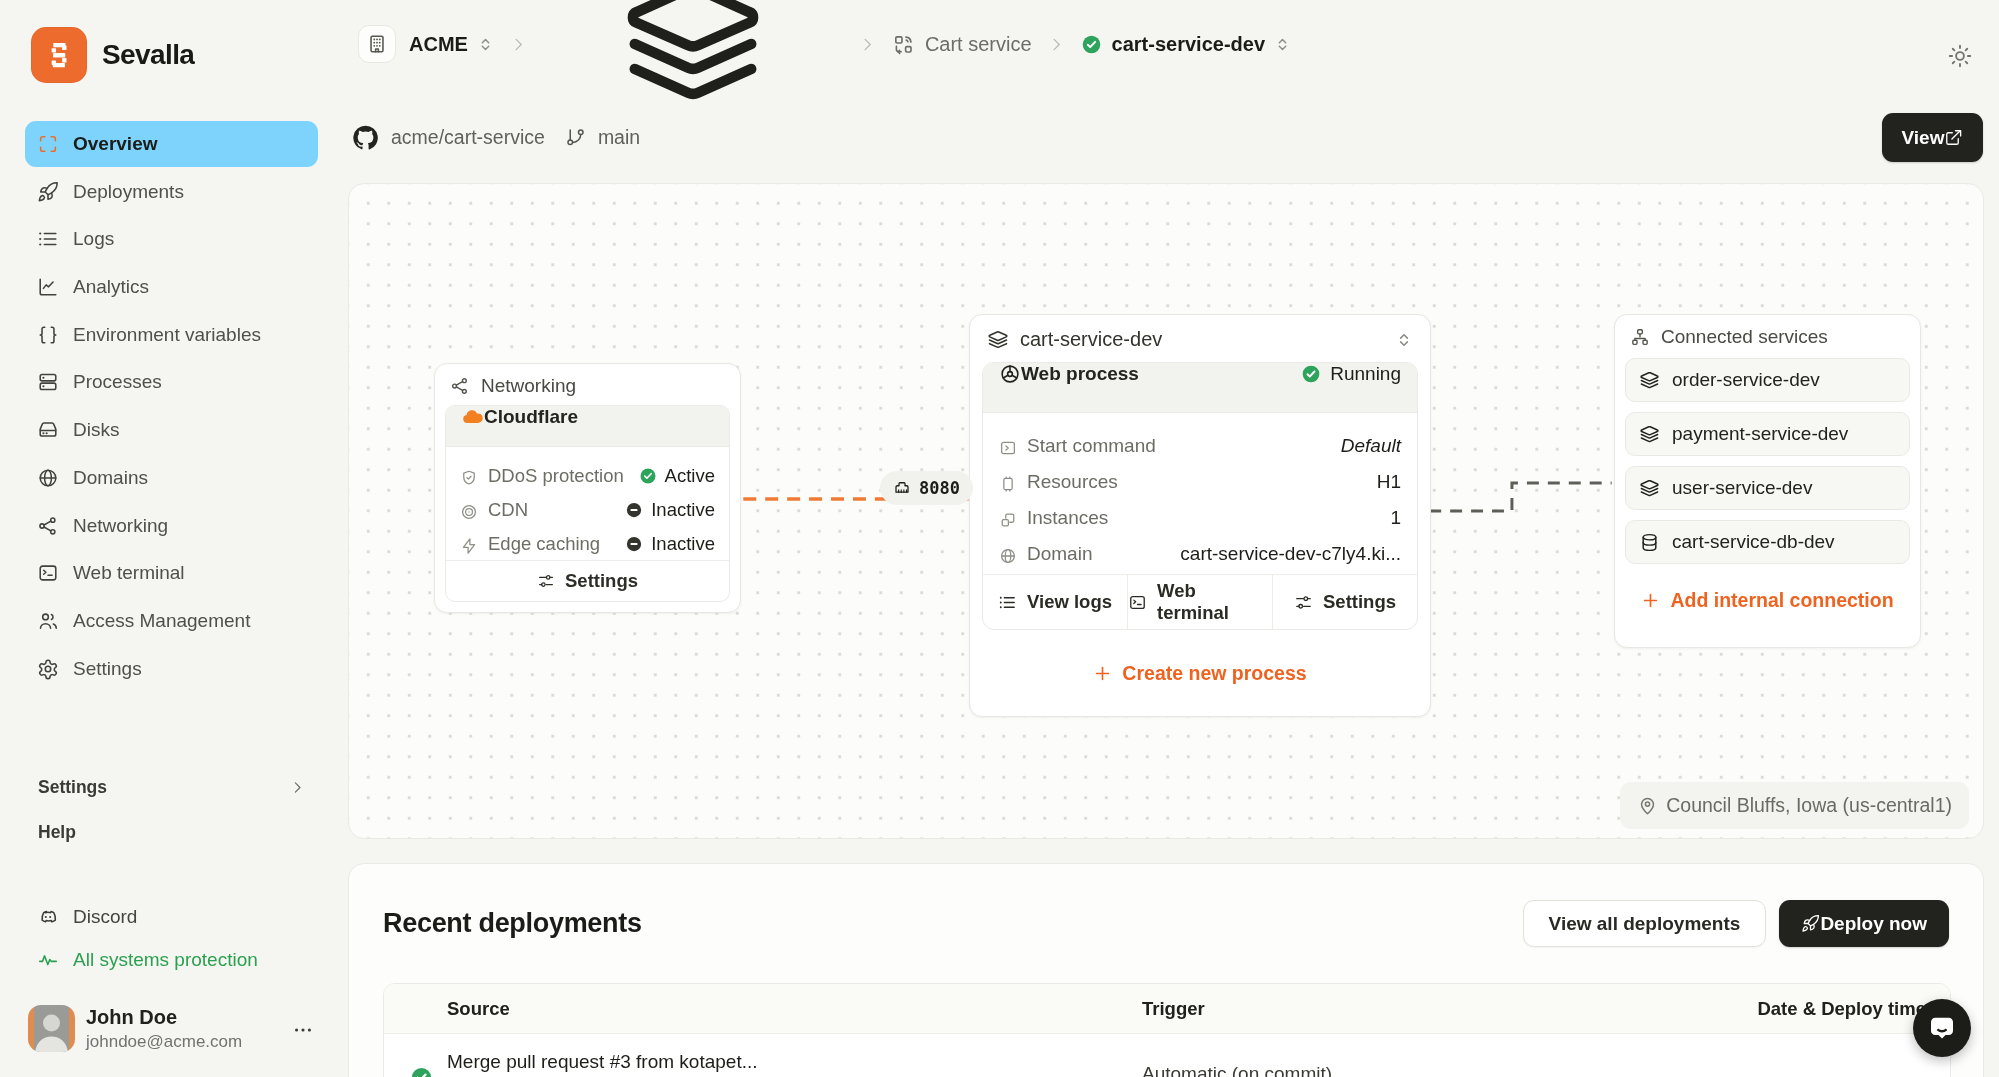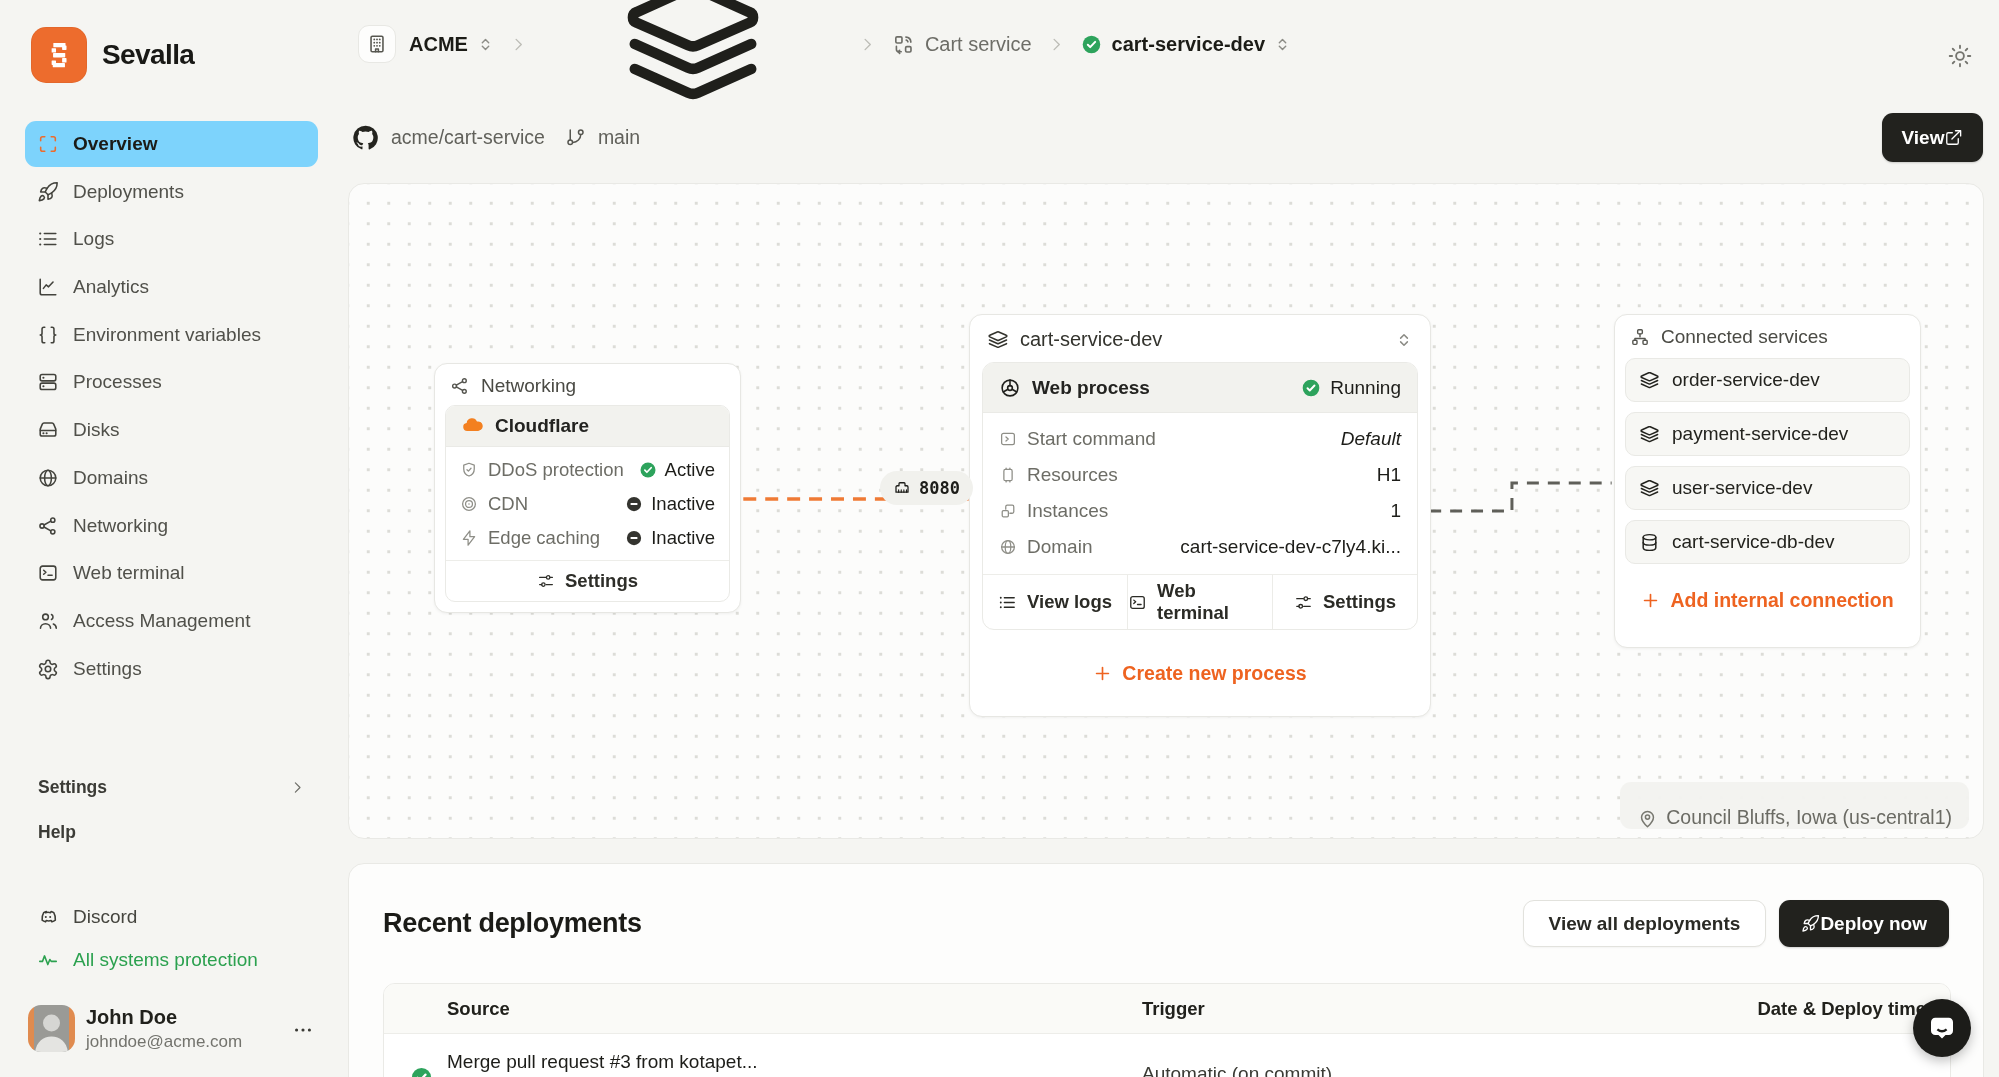--- a/index.html
+++ b/index.html
@@ -61,22 +61,22 @@
   .view-btn .ic{width:19px;height:19px}
 
   
   .canvas{position:absolute;left:348px;top:183px;width:1636px;height:656px;background:var(--card);border:1.5px solid #e9e9e5;border-radius:16px;
     background-image:radial-gradient(circle,#dcdcd7 1.4px,transparent 1.6px);background-size:20.5px 20.5px;background-position:9px 9px;}
   .wires{position:absolute;inset:0;width:100%;height:100%}
   .card{position:absolute;background:#fff;border:1px solid #e7e7e3;border-radius:13px;box-shadow:0 1px 3px rgba(20,20,15,.05)}
   .card-title{display:flex;align-items:center;gap:11px;padding:11px 15px 8px;font-size:19px;color:#4a4a44}
   .card-title .ic{width:20px;height:20px;color:#55554f}
   .inner{margin:0 10px 10px;border:1px solid #eaeae6;border-radius:10px;background:#fff;overflow:hidden}
-  .inner-head{display:flex;align-items:center;gap:11px;background:#f2f2ee;border-bottom:1px solid #eaeae6;height:47px;padding:0 14px;font-size:19px;font-weight:600;color:#232320}
-  .kv{display:flex;align-items:center;height:34px;padding:0 14px;font-size:18.5px}
+  .inner-head{display:flex;align-items:flex-start;background:#f2f2ee;border-bottom:1px solid #eaeae6;height:47px;padding:0 14px;font-size:19px;font-weight:600;color:#232320}
+  .kv{display:flex;align-items:flex-end;height:34px;padding:0 14px;font-size:18.5px}
   .kv .ic{width:18px;height:18px;color:#8f8f88;margin-right:10px}
   .kv .k{color:#6d6d66}
   .kv .v{margin-left:auto;display:flex;align-items:center;gap:8px;color:#1d1d19;font-weight:500}
   .kv .v .ic{margin-right:0;width:18px;height:18px}
   .divi{border-top:1px solid #ededE9;margin:5px 0 0}
   .inner-foot{display:flex;align-items:center;justify-content:center;gap:10px;height:46px;font-size:18.5px;font-weight:600;color:#2e2e29;cursor:pointer}
   .inner-foot .ic{width:18px;height:18px}
 
   
   .net-card{left:85px;top:179px;width:307px;height:250px;display:flex;flex-direction:column}
@@ -103,21 +103,21 @@
   .con-card{left:1265px;top:130px;width:307px;height:334px}
   .con-list{margin:2px 10px 0}
   .con-item{display:flex;align-items:center;gap:12px;height:44px;margin-bottom:10px;padding:0 13px;background:#f7f7f4;border:1px solid #e9e9e5;border-radius:10px;font-size:19px;font-weight:500;color:#23231e;cursor:pointer}
   .con-item .ic{width:21px;height:21px;color:#23231e}
   .add-row{display:flex;align-items:center;justify-content:center;gap:10px;height:52px;margin-top:8px;color:var(--link);font-size:19.5px;font-weight:600;cursor:pointer}
   .add-row .ic{width:19px;height:19px}
 
   .port-badge{position:absolute;left:531px;top:287px;height:34px;padding:0 13px;border-radius:17px;background:#f1f1ed;display:flex;align-items:center;gap:8px;
     font-family:"DejaVu Sans Mono",monospace;font-size:17px;font-weight:700;color:#1d1d19}
   .port-badge .ic{width:18px;height:18px;color:#1d1d19}
-  .loc-badge{position:absolute;right:14px;bottom:9px;height:47px;padding:0 17px;border-radius:11px;background:rgba(243,243,239,.96);display:flex;align-items:flex-end;gap:8px;font-size:19.5px;color:#6b6b64}
+  .loc-badge{position:absolute;right:14px;bottom:9px;height:47px;padding:0 17px;border-radius:11px;background:rgba(243,243,239,.96);display:flex;align-items:center;gap:8px;font-size:19.5px;color:#6b6b64}
   .loc-badge .ic{width:21px;height:21px;color:#77776f}
 
   
   .recent{position:absolute;left:348px;top:863px;width:1636px;height:260px;background:#fdfdfc;border:1.5px solid #e9e9e5;border-radius:16px}
   .recent h2{position:absolute;left:34px;top:44px;font-size:27px;font-weight:700;letter-spacing:-.3px;color:#1b1b17}
   .recent-btns{position:absolute;right:34px;top:36px;display:flex;gap:13px}
   .btn-ghost{height:47px;padding:0 25px;background:#fff;border:1px solid #e2e2dd;border-radius:11px;display:flex;align-items:center;font-size:19px;font-weight:600;color:#2a2a25;cursor:pointer;box-shadow:0 1px 2px rgba(0,0,0,.04)}
   .deploy-btn{height:47px;padding:0 22px}
   .deploy-btn .ic{width:19px;height:19px}
   .table{position:absolute;left:34px;top:119px;width:1568px;border:1px solid #eaeae6;border-radius:12px 12px 0 0;overflow:hidden;background:#fff}

